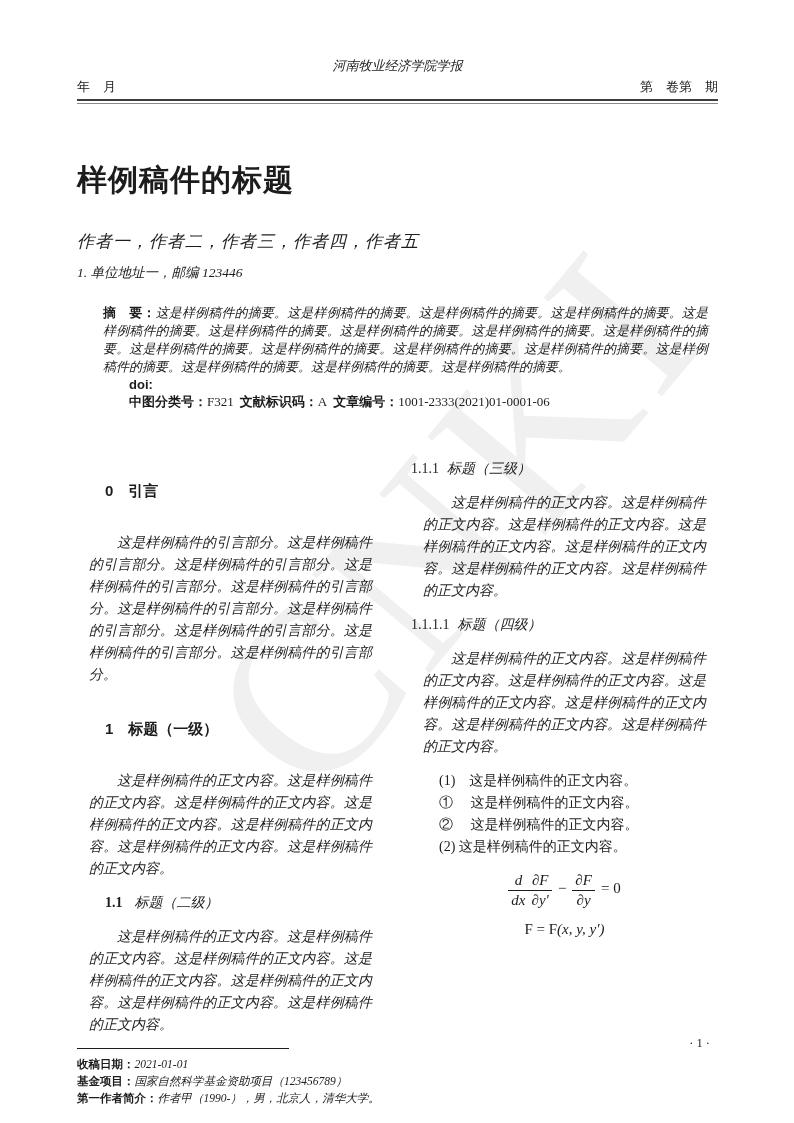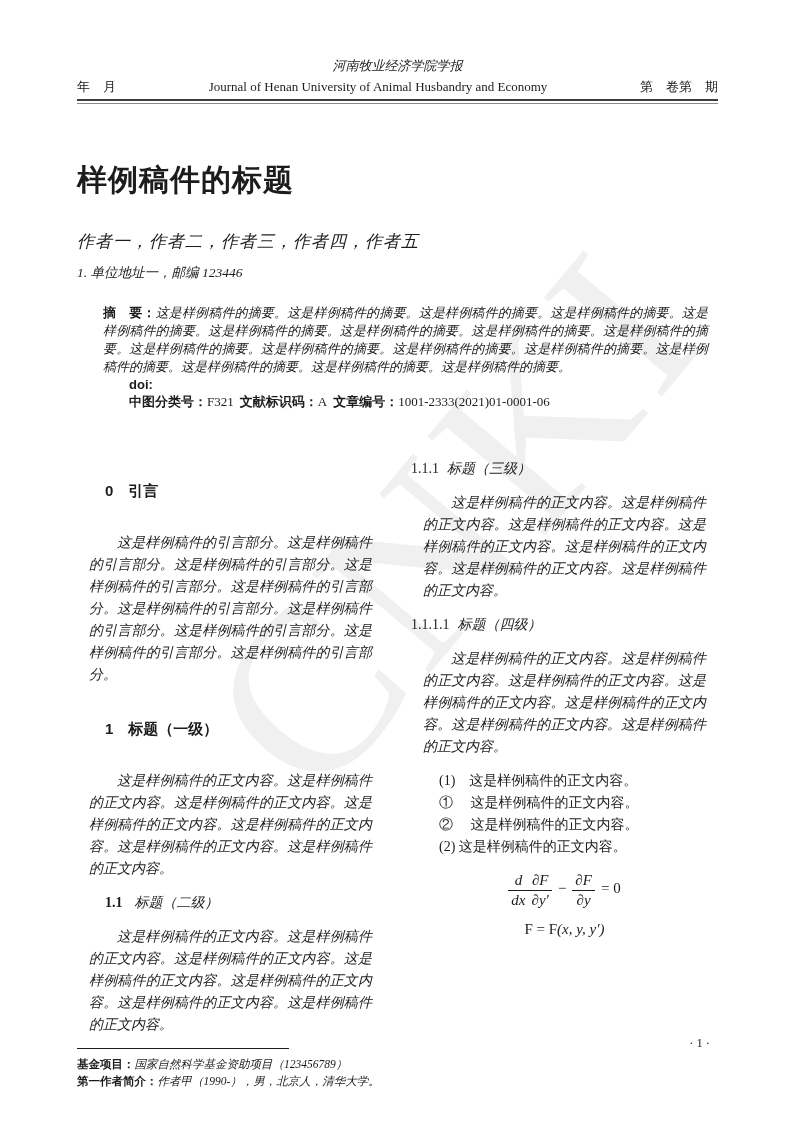--- a/index.html
+++ b/index.html
@@ -90,21 +90,20 @@
 <div class="page">
 
   <div class="watermark">CNKI</div>
 
   <div class="content">
 
     <div class="hdr">
       <div class="hdr-cn">河南牧业经济学院学报</div>
       <div class="hdr-row">
         <span class="cjk">年　月</span>
-        <span>Journal of Henan University of Animal Husbandry and Economy</span>
         <span class="cjk">第　卷第　期</span>
       </div>
       <div class="hdr-rule"></div>
     </div>
 
     <div class="title">样例稿件的标题</div>
     <div class="authors">作者一，作者二，作者三，作者四，作者五</div>
 
     <div class="affils">
       <div class="affil">1. 单位地址一，邮编 123446</div>
@@ -135,20 +134,23 @@
         <p class="body-p">这是样例稿件的正文内容。这是样例稿件的正文内容。这是样例稿件的正文内容。这是样例稿件的正文内容。这是样例稿件的正文内容。这是样例稿件的正文内容。这是样例稿件的正文内容。</p>
 
         <div class="h2x">
           <span class="num">1.1</span><span class="ttl">标题（二级）</span>
         </div>
         <p class="body-p">这是样例稿件的正文内容。这是样例稿件的正文内容。这是样例稿件的正文内容。这是样例稿件的正文内容。这是样例稿件的正文内容。这是样例稿件的正文内容。这是样例稿件的正文内容。</p>
 
         <div class="footnote">
           <div class="fn-rule"></div>
           <div class="fn-line">
+            <span class="lbl">收稿日期：</span><span class="val">2021-01-01</span>
+          </div>
+          <div class="fn-line">
             <span class="lbl">基金项目：</span><span class="val">国家自然科学基金资助项目（123456789）</span>
           </div>
           <div class="fn-line">
             <span class="lbl">第一作者简介：</span><span class="val">作者甲（1990-），男，北京人，清华大学。</span>
           </div>
         </div>
       </div>
 
       <div class="col">
         <div class="h3x">

